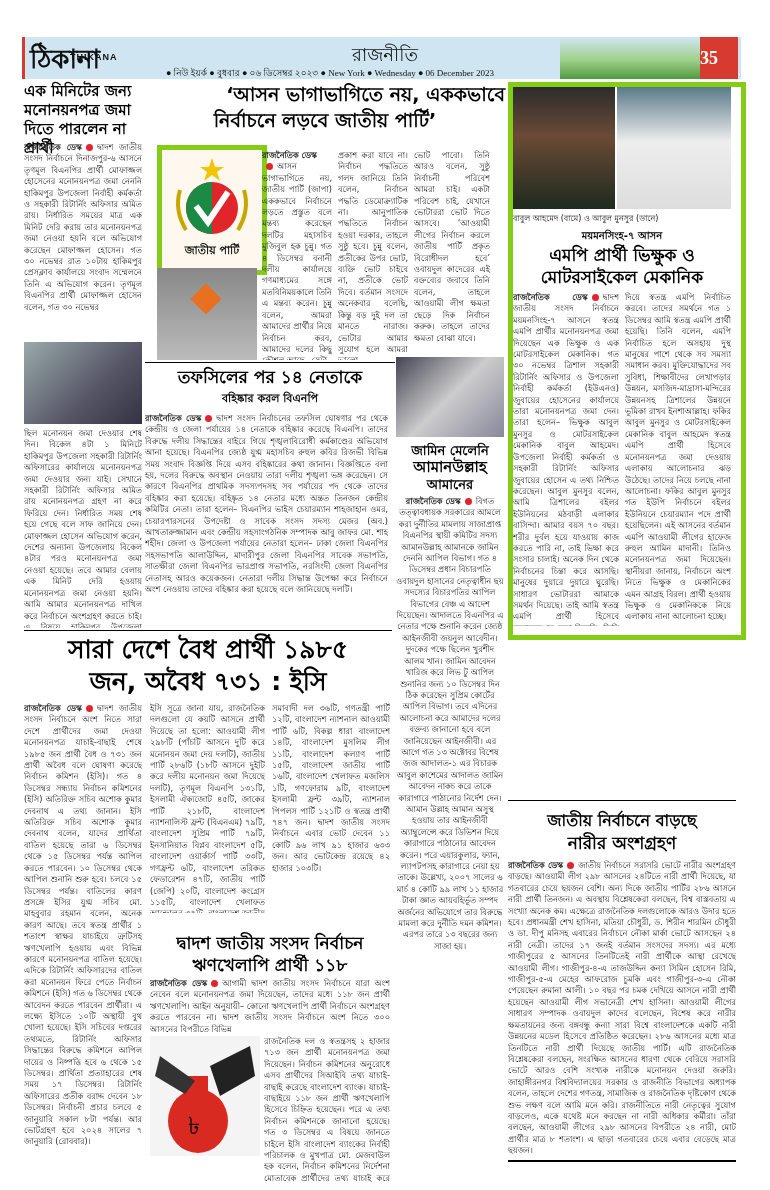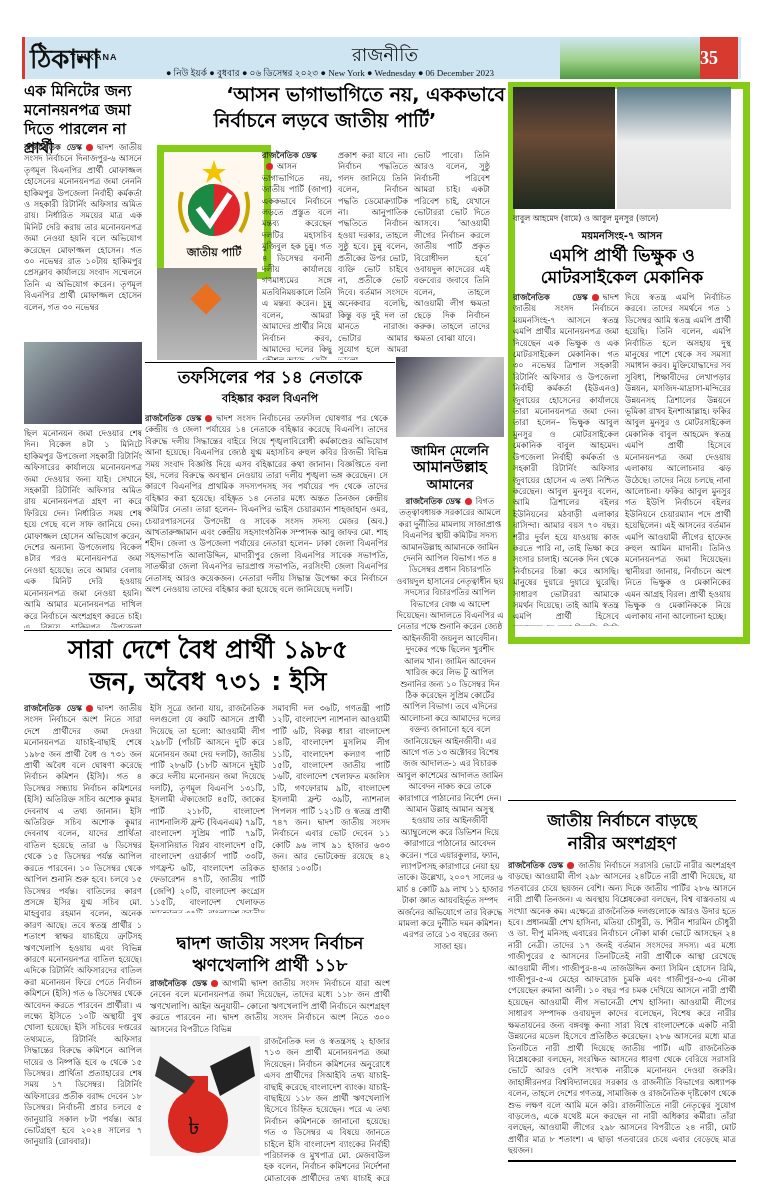--- a/index.html
+++ b/index.html
@@ -11,21 +11,21 @@
   .sec{left:300px;top:41px;width:170px;text-align:center;font-size:18px;}
   .dateline{left:120px;top:66px;width:420px;text-align:center;font:9px "Liberation Serif",serif;}
   .scenery{left:560px;top:37px;width:140px;height:42px;background:linear-gradient(#cfe6f2 0%,#9fd08a 55%,#4f9a3f 100%);}
   .pgno{left:700px;top:37px;width:38px;height:42px;background:#d73a2f;color:#fff;font:bold 18px "Liberation Serif",serif;text-align:left;line-height:42px;}
   .h{font-weight:bold;text-align:center;color:#000;}
   .b{font-size:8.2px;line-height:11.4px;text-align:justify;color:#222;}
   .desk{font-weight:bold;}
   .dot{display:inline-block;width:7px;height:7px;border-radius:50%;background:#e0262b;margin:0 4px;vertical-align:middle;}
   .photo{background:#777;}
   .rule{background:#000;}
-  .box{border:7px solid #84cc16;text-decoration:underline;}
+  .box{border:5px solid #84cc16;text-decoration:underline;}
 </style>
 </head>
 <body>
 
 <div class="abs hdr"></div>
 <div class="abs logo-en">THIKANA</div>
 <div class="abs logo-bn">ঠিকানা</div>
 <div class="abs sec">রাজনীতি</div>
 <div class="abs dateline">● নিউ ইয়র্ক ● বুধবার ● ০৬ ডিসেম্বর ২০২৩ ● New York ● Wednesday ● 06 December 2023</div>
 <div class="abs scenery"></div>

